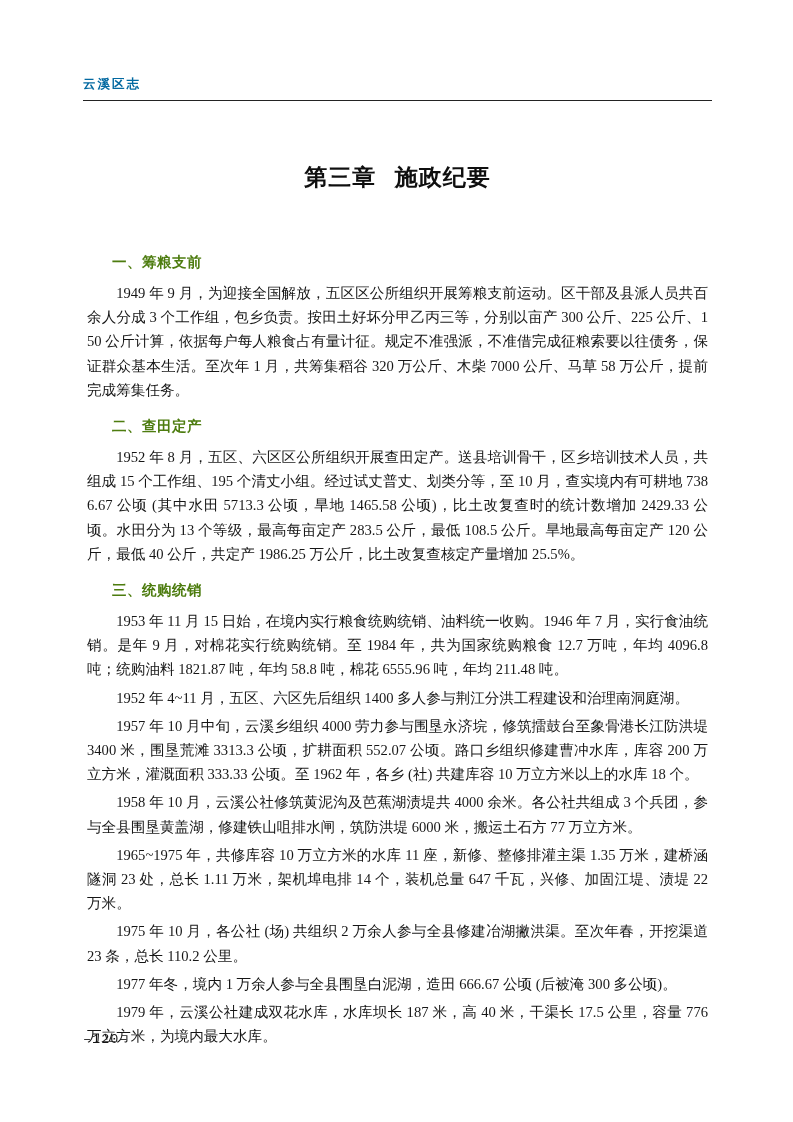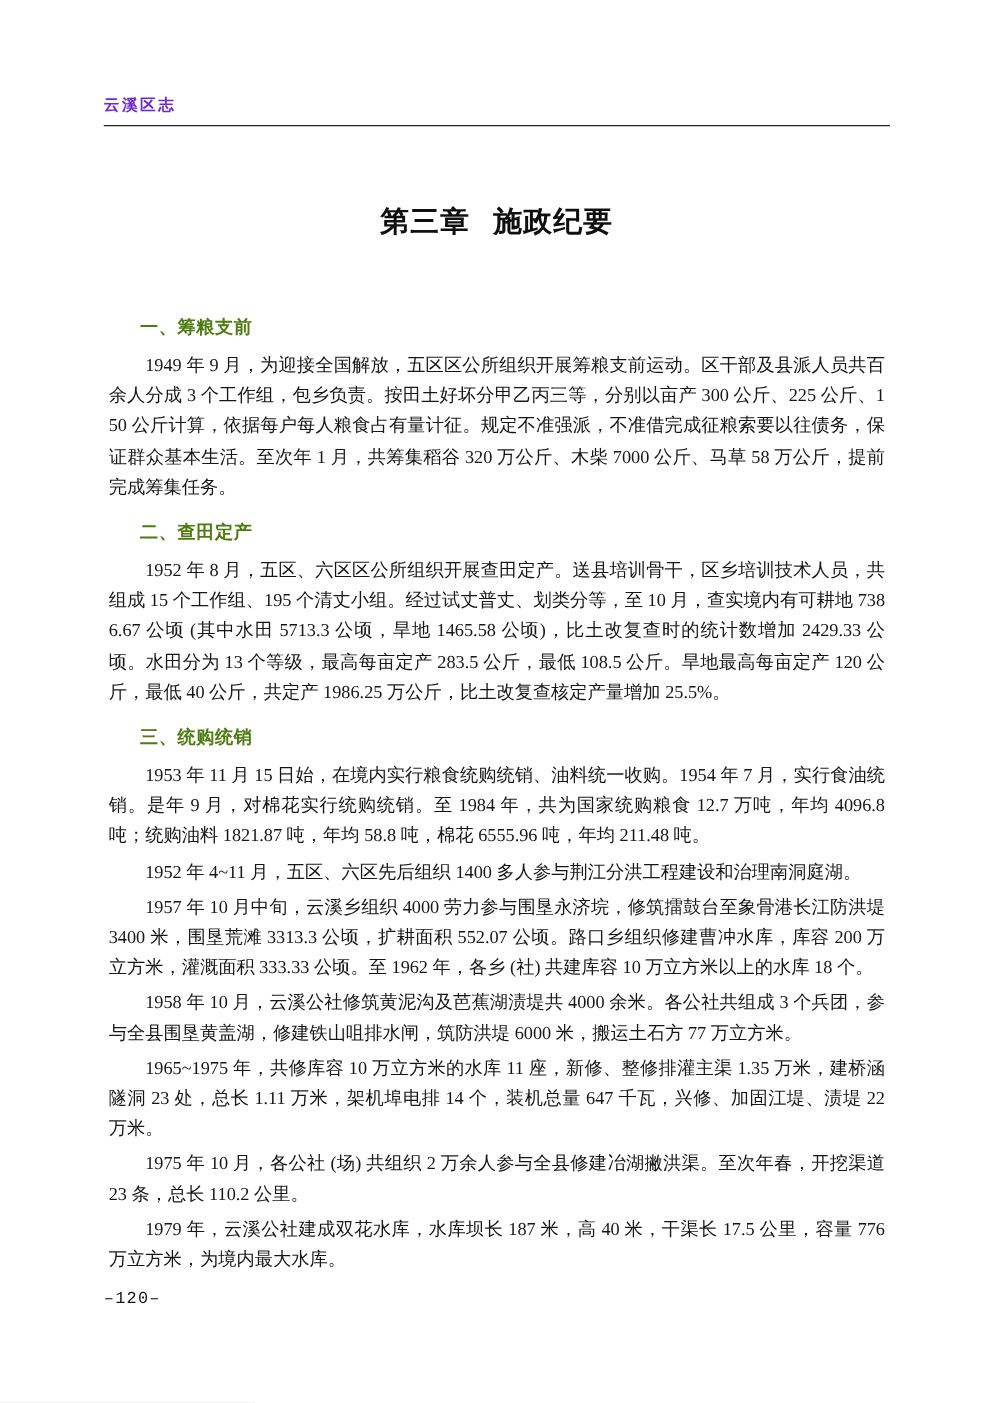--- a/index.html
+++ b/index.html
@@ -18,21 +18,21 @@
     font-family: "Liberation Serif", serif;
     color: #1a1a1a;
     overflow: hidden;
   }
   .running-head {
     font-family: "Liberation Sans", sans-serif;
     font-weight: bold;
     font-size: 12.5px;
     line-height: 17px;
     letter-spacing: 2px;
-    color: #6d28d9;
+    color: #0369a1;
   }
   .header-rule {
     border: none;
     border-top: 1.6px solid #232323;
     margin: 7px 0 0 0;
   }
   .chapter-title {
     margin: 54px 0 0 0;
     text-align: center;
     font-family: "Liberation Serif", serif;
@@ -96,27 +96,28 @@
     <p class="body-para">1949 年 9 月，为迎接全国解放，五区区公所组织开展筹粮支前运动。区干部及县派人员共百余人分成 3 个工作组，包乡负责。按田土好坏分甲乙丙三等，分别以亩产 300 公斤、225 公斤、150 公斤计算，依据每户每人粮食占有量计征。规定不准强派，不准借完成征粮索要以往债务，保证群众基本生活。至次年 1 月，共筹集稻谷 320 万公斤、木柴 7000 公斤、马草 58 万公斤，提前完成筹集任务。</p>
   </section>
 
   <section class="sec">
     <h2 class="sec-heading">二、查田定产</h2>
     <p class="body-para">1952 年 8 月，五区、六区区公所组织开展查田定产。送县培训骨干，区乡培训技术人员，共组成 15 个工作组、195 个清丈小组。经过试丈普丈、划类分等，至 10 月，查实境内有可耕地 7386.67 公顷 (其中水田 5713.3 公顷，旱地 1465.58 公顷)，比土改复查时的统计数增加 2429.33 公顷。水田分为 13 个等级，最高每亩定产 283.5 公斤，最低 108.5 公斤。旱地最高每亩定产 120 公斤，最低 40 公斤，共定产 1986.25 万公斤，比土改复查核定产量增加 25.5%。</p>
   </section>
 
   <section class="sec">
     <h2 class="sec-heading">三、统购统销</h2>
-    <p class="body-para">1953 年 11 月 15 日始，在境内实行粮食统购统销、油料统一收购。1954 年 7 月，实行食油统销。是年 9 月，对棉花实行统购统销。至 1984 年，共为国家统购粮食 12.7 万吨，年均 4096.8 吨；统购油料 1821.87 吨，年均 58.8 吨，棉花 6555.96 吨，年均 211.48 吨。</p>
+    <p class="body-para">1953 年 11 月 15 日始，在境内实行粮食统购统销、油料统一收购。1946 年 7 月，实行食油统销。是年 9 月，对棉花实行统购统销。至 1984 年，共为国家统购粮食 12.7 万吨，年均 4096.8 吨；统购油料 1821.87 吨，年均 58.8 吨，棉花 6555.96 吨，年均 211.48 吨。</p>
   </section>
 
   <section class="sec">
     <p class="body-para">1952 年 4~11 月，五区、六区先后组织 1400 多人参与荆江分洪工程建设和治理南洞庭湖。</p>
     <p class="body-para">1957 年 10 月中旬，云溪乡组织 4000 劳力参与围垦永济垸，修筑擂鼓台至象骨港长江防洪堤 3400 米，围垦荒滩 3313.3 公顷，扩耕面积 552.07 公顷。路口乡组织修建曹冲水库，库容 200 万立方米，灌溉面积 333.33 公顷。至 1962 年，各乡 (社) 共建库容 10 万立方米以上的水库 18 个。</p>
     <p class="body-para">1958 年 10 月，云溪公社修筑黄泥沟及芭蕉湖渍堤共 4000 余米。各公社共组成 3 个兵团，参与全县围垦黄盖湖，修建铁山咀排水闸，筑防洪堤 6000 米，搬运土石方 77 万立方米。</p>
     <p class="body-para">1965~1975 年，共修库容 10 万立方米的水库 11 座，新修、整修排灌主渠 1.35 万米，建桥涵隧洞 23 处，总长 1.11 万米，架机埠电排 14 个，装机总量 647 千瓦，兴修、加固江堤、渍堤 22 万米。</p>
     <p class="body-para">1975 年 10 月，各公社 (场) 共组织 2 万余人参与全县修建冶湖撇洪渠。至次年春，开挖渠道 23 条，总长 110.2 公里。</p>
+    <p class="body-para">1977 年冬，境内 1 万余人参与全县围垦白泥湖，造田 666.67 公顷 (后被淹 300 多公顷)。</p>
     <p class="body-para">1979 年，云溪公社建成双花水库，水库坝长 187 米，高 40 米，干渠长 17.5 公里，容量 776 万立方米，为境内最大水库。</p>
   </section>
 
   <div class="page-number">–120–</div>
 
 </div>
 
 </body></html>

